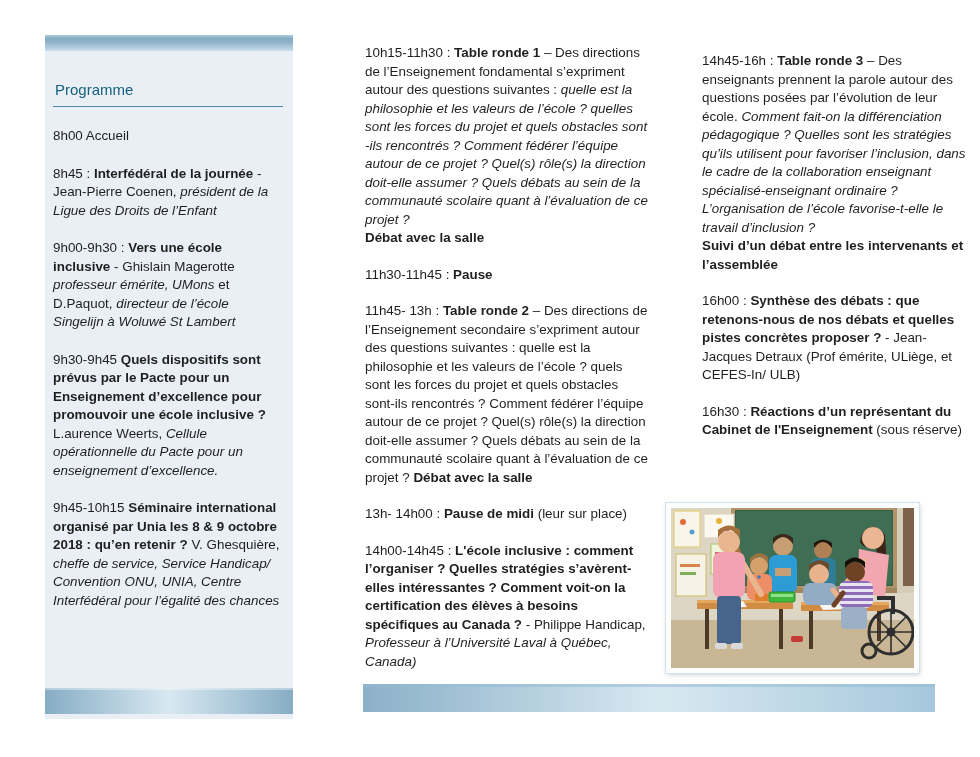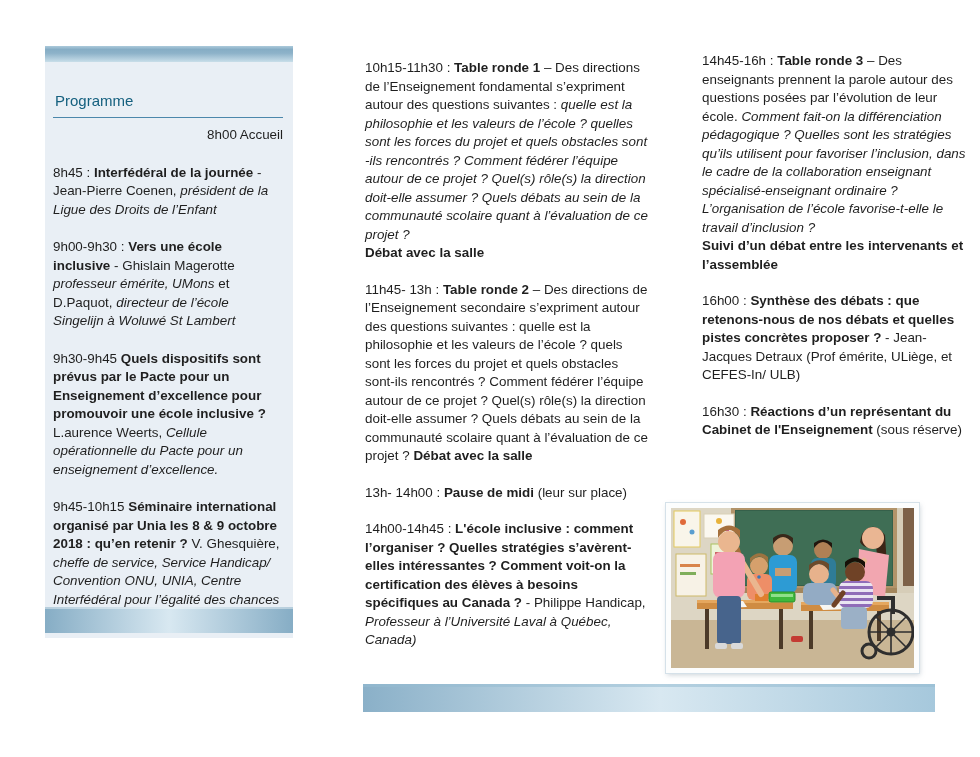--- a/index.html
+++ b/index.html
@@ -1,39 +1,39 @@
 <!DOCTYPE html>
 <html lang="fr" style="--panel_bg: #e9eff5; --title_color: #15607f; --rule_color: #4b87ab; --text_color: #1f1f1f; --bar_dark: #86adc5; --bar_light: #d8e8f1;"><head>
 <meta charset="utf-8">
 <style>
   html,body{margin:0;padding:0;background:#ffffff;}
   body{font-family:"Liberation Sans","DejaVu Sans",sans-serif;}
   .page{position:relative;width:980px;height:757px;background:#fff;overflow:hidden;}
 
   
-  .col-left{position:absolute;left:45px;top:46px;width:248px;height:592px;background:var(--panel_bg,#e9eff5);}
+  .col-left{position:absolute;left:45px;top:35px;width:248px;height:684px;background:var(--panel_bg,#e9eff5);}
   .bar{pointer-events:none;}
   .bar-top{position:absolute;top:0;left:0;right:0;height:16px;
     background:linear-gradient(180deg,#accadb 0%,var(--bar_dark,#86adc5) 22%,#8db2c9 45%,#c8dee9 100%);}
   .bar-bottom-left{position:absolute;bottom:5px;left:0;right:0;height:26px;
     background:linear-gradient(90deg,var(--bar_dark,#86adc5) 0%,var(--bar_light,#d8e8f1) 50%,var(--bar_dark,#86adc5) 100%);
     box-shadow:inset 0 2px 0 rgba(255,255,255,.40);}
   .left-content{position:absolute;left:8px;right:10px;top:16px;}
   .title{font-size:15px;font-weight:normal;color:var(--title_color,#15607f);
     margin:30px 0 0 0;padding:0 0 8px 2px;border-bottom:1px solid var(--rule_color,#4b87ab);}
-  .left-content .item:first-of-type{margin-top:8px;text-align:right;}
+  .left-content .item:first-of-type{margin-top:20px;}
 
   
   .item{font-size:13.4px;line-height:18.5px;color:var(--text_color,#1f1f1f);margin:0 0 19px 0;}
   .run-r{font-style:normal;font-weight:normal;}
   .run-b{font-weight:bold;}
   .run-i{font-style:italic;}
 
   
-  .col-middle{position:absolute;left:365px;top:59px;width:283px;}
+  .col-middle{position:absolute;left:365px;top:44px;width:283px;}
   .col-middle .item{margin-bottom:18px;}
   .col-right{position:absolute;left:666px;top:52px;width:272px;margin-left:36px;}
   .col-right .item{margin-bottom:18px;}
 
   
   .bar-long{position:absolute;left:363px;top:684px;width:572px;height:28px;
     background:linear-gradient(90deg,#8ab0c8 0%,var(--bar_light,#d8e8f1) 52%,#a6c8dc 100%);
     box-shadow:inset 0 3px 0 rgba(149,187,209,.55);}
 
   
@@ -55,20 +55,21 @@
       <p class="item"><span class="run-r">8h45 : </span><span class="run-b">Interfédéral de la journée</span><span class="run-r"> - Jean-Pierre Coenen, </span><span class="run-i">président de la Ligue des Droits de l’Enfant</span></p>
       <p class="item"><span class="run-r">9h00-9h30 : </span><span class="run-b">Vers une école inclusive</span><span class="run-r"> - Ghislain Magerotte </span><span class="run-i">professeur émérite, UMons</span><span class="run-r"> et D.Paquot, </span><span class="run-i">directeur de l’école Singelijn à Woluwé St Lambert</span></p>
       <p class="item"><span class="run-r">9h30-9h45   </span><span class="run-b">Quels dispositifs sont prévus par le Pacte pour un Enseignement d’excellence pour promouvoir une école inclusive ?</span><span class="run-r"> L.aurence Weerts, </span><span class="run-i">Cellule opérationnelle du Pacte pour un enseignement  d’excellence.</span></p>
       <p class="item"><span class="run-r">9h45-10h15   </span><span class="run-b">Séminaire international organisé par Unia les 8 &amp;  9 octobre 2018 : qu’en retenir ? </span><span class="run-r">V. Ghesquière, </span><span class="run-i">cheffe de service, Service Handicap/ Convention ONU, UNIA, Centre Interfédéral pour l’égalité des chances</span></p>
     </div>
     <div class="bar bar-bottom-left"></div>
   </section>
 
   <section class="col-middle">
     <p class="item"><span class="run-r">10h15-11h30 : </span><span class="run-b">Table ronde 1</span><span class="run-r"> – Des directions de l’Enseignement fondamental s’expriment autour des questions suivantes : </span><span class="run-i">quelle est la philosophie et les valeurs de l’école ? quelles sont les forces du projet et quels obstacles sont -ils rencontrés ? Comment fédérer l’équipe autour de ce projet ? Quel(s) rôle(s) la direction doit-elle assumer ? Quels débats au sein de la communauté scolaire quant à l’évaluation de ce projet ?</span><br><span class="run-b">Débat avec la salle</span></p>
+    <p class="item"><span class="run-r">11h30-11h45 : </span><span class="run-b">Pause</span></p>
     <p class="item"><span class="run-r">11h45- 13h : </span><span class="run-b">Table ronde 2</span><span class="run-r"> – Des directions de l’Enseignement secondaire s’expriment autour des questions suivantes : quelle est la philosophie et les valeurs de l’école ? quels sont les forces du projet et quels obstacles sont-ils rencontrés ? Comment fédérer l’équipe autour de ce projet ? Quel(s) rôle(s) la direction doit-elle assumer ? Quels débats au sein de la communauté scolaire quant à l’évaluation de ce projet ? </span><span class="run-b">Débat avec la salle</span></p>
     <p class="item"><span class="run-r">13h- 14h00 : </span><span class="run-b">Pause de midi</span><span class="run-r"> (leur sur place)</span></p>
     <p class="item"><span class="run-r">14h00-14h45 : </span><span class="run-b">L'école inclusive : comment l’organiser ? Quelles stratégies s’avèrent-elles intéressantes ? Comment voit-on la certification des élèves à besoins spécifiques au Canada ?</span><span class="run-r"> - Philippe Handicap, </span><span class="run-i">Professeur à l’Université Laval à Québec, Canada)</span></p>
   </section>
 
   <section class="col-right">
     <p class="item"><span class="run-r">14h45-16h : </span><span class="run-b">Table ronde 3</span><span class="run-r"> – Des enseignants prennent la parole autour des questions posées par l’évolution de leur école. </span><span class="run-i">Comment fait-on la différenciation pédagogique ? Quelles sont les stratégies qu’ils utilisent pour favoriser l’inclusion, dans le cadre de la collaboration enseignant spécialisé-enseignant ordinaire ? L’organisation de l’école favorise-t-elle le travail d’inclusion ?</span><br><span class="run-b">Suivi d’un débat entre les intervenants et l’assemblée</span></p>
     <p class="item"><span class="run-r">16h00 : </span><span class="run-b">Synthèse des débats : que retenons-nous de nos débats et quelles pistes concrètes proposer ?</span><span class="run-r"> -  Jean-Jacques Detraux (Prof émérite, ULiège, et CEFES-In/ ULB)</span></p>
     <p class="item"><span class="run-r">16h30 : </span><span class="run-b">Réactions d’un représentant du Cabinet de l'Enseignement</span><span class="run-r"> (sous réserve)</span></p>
   </section>

